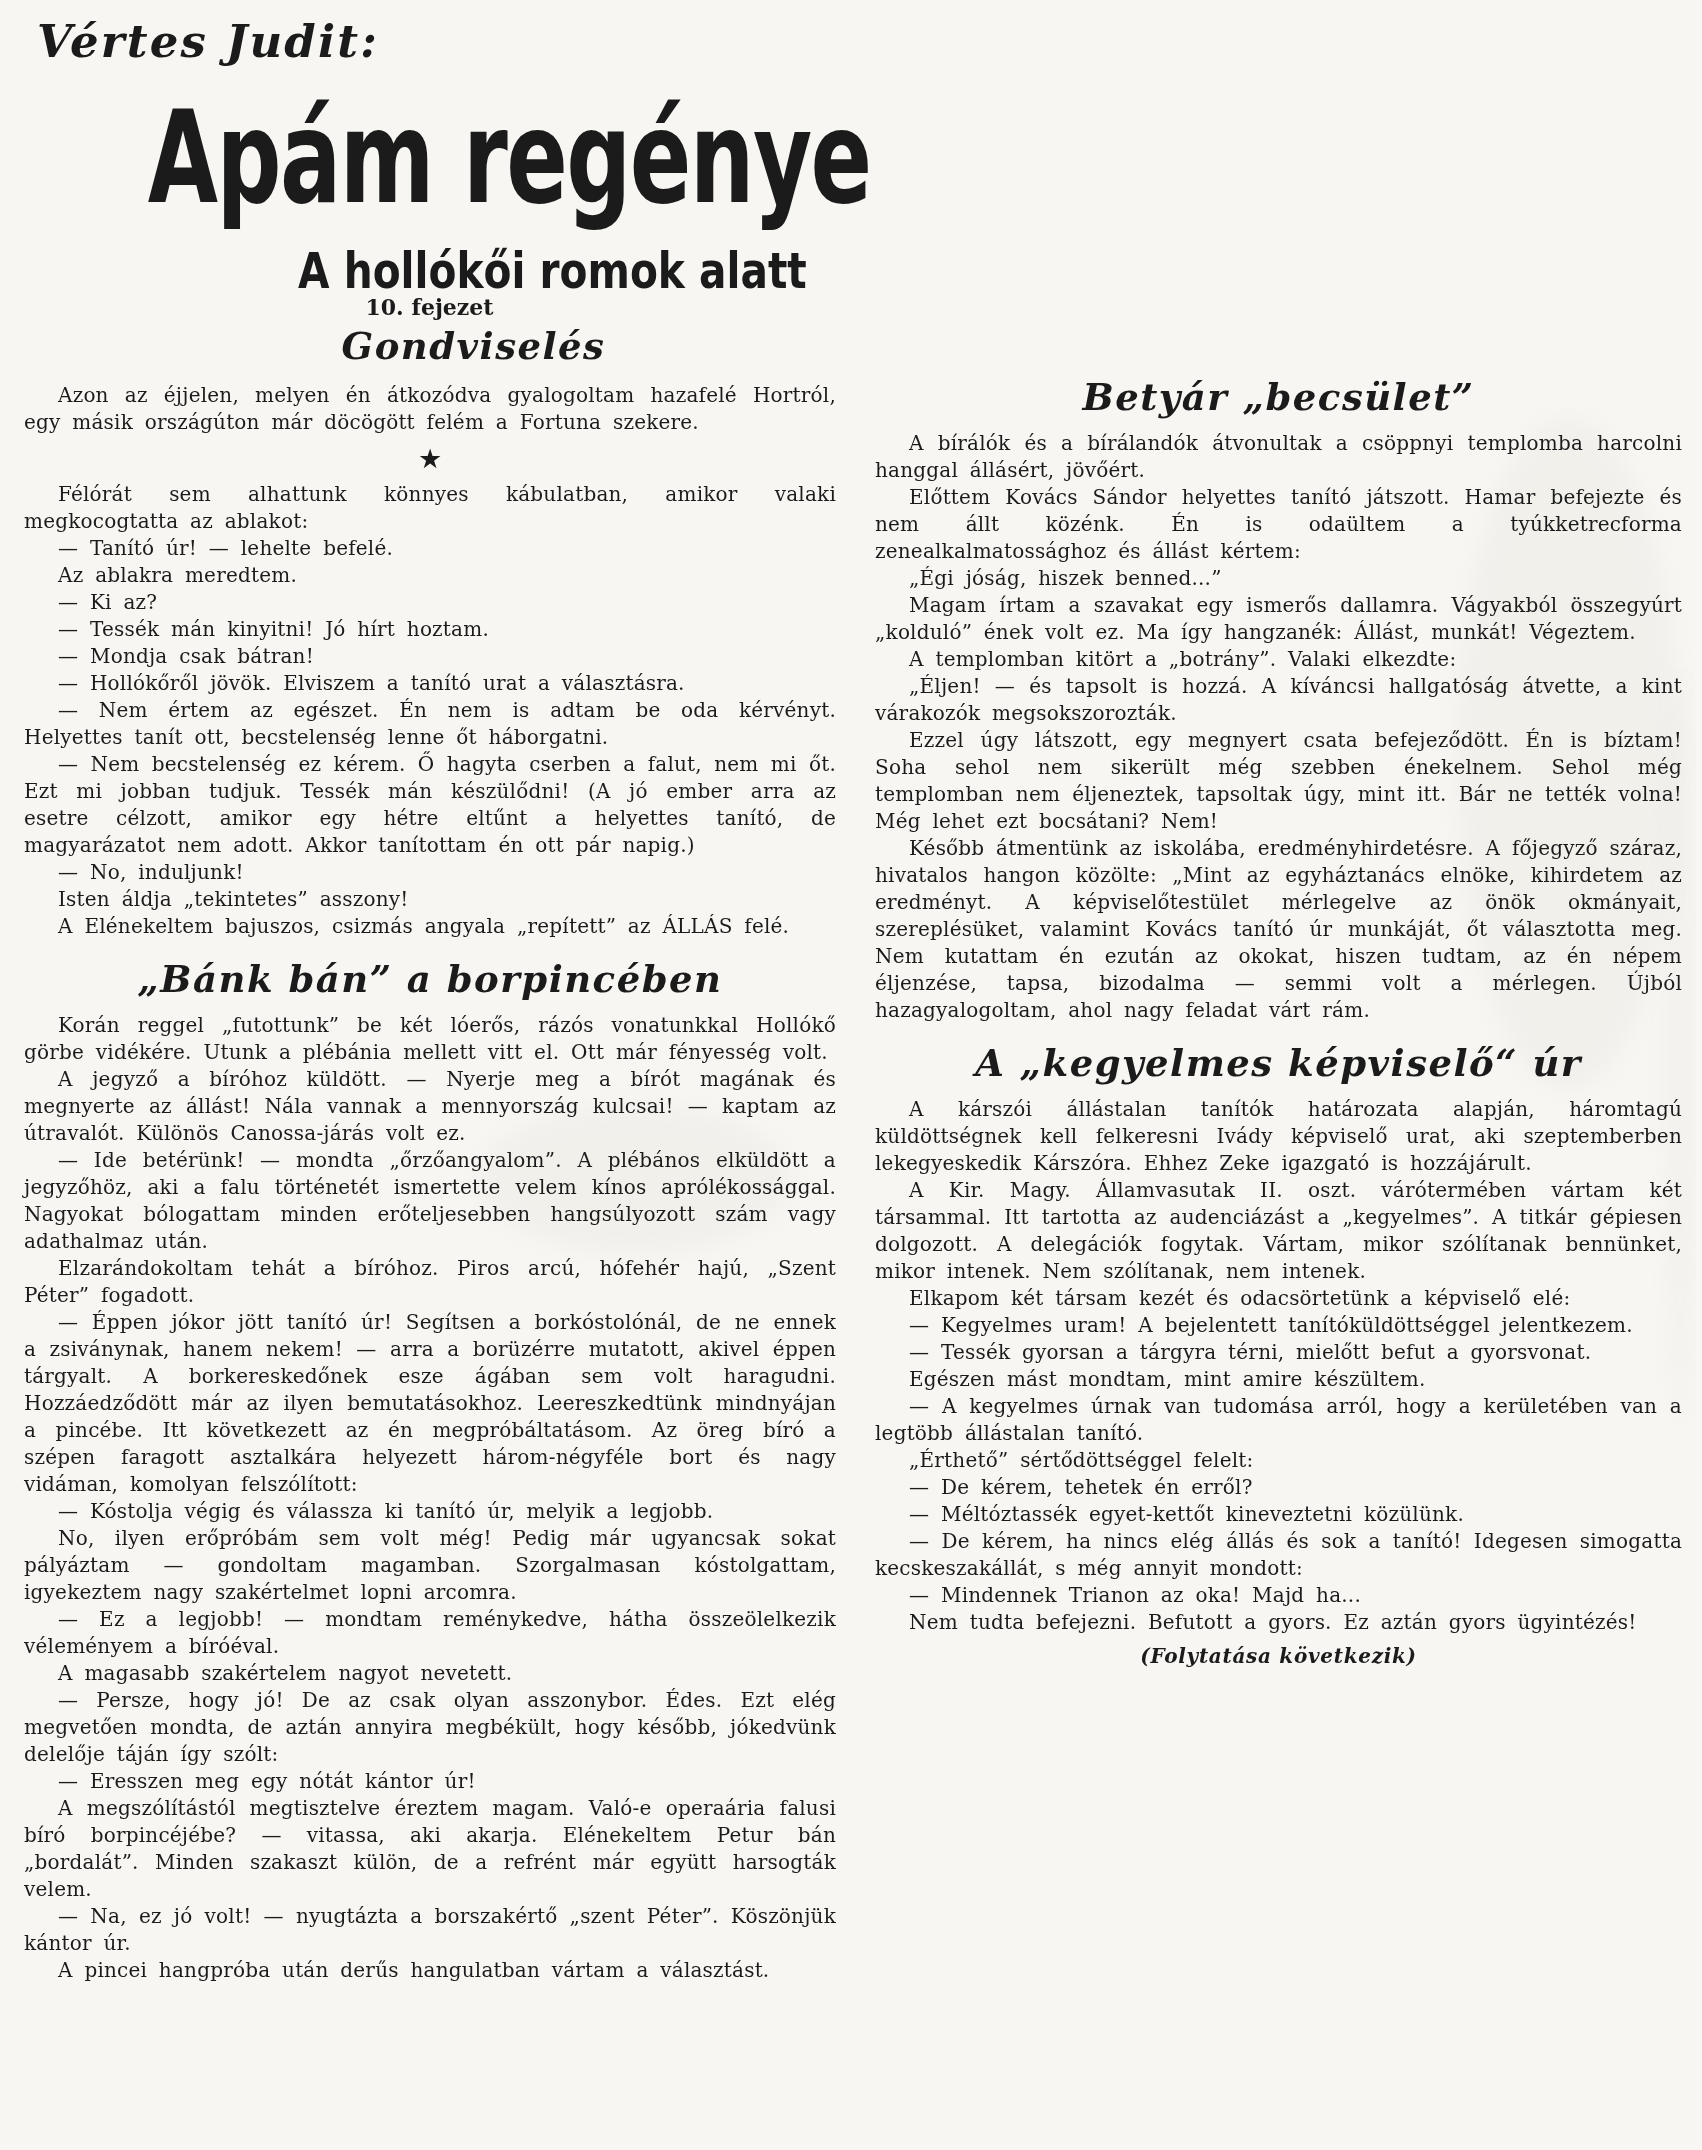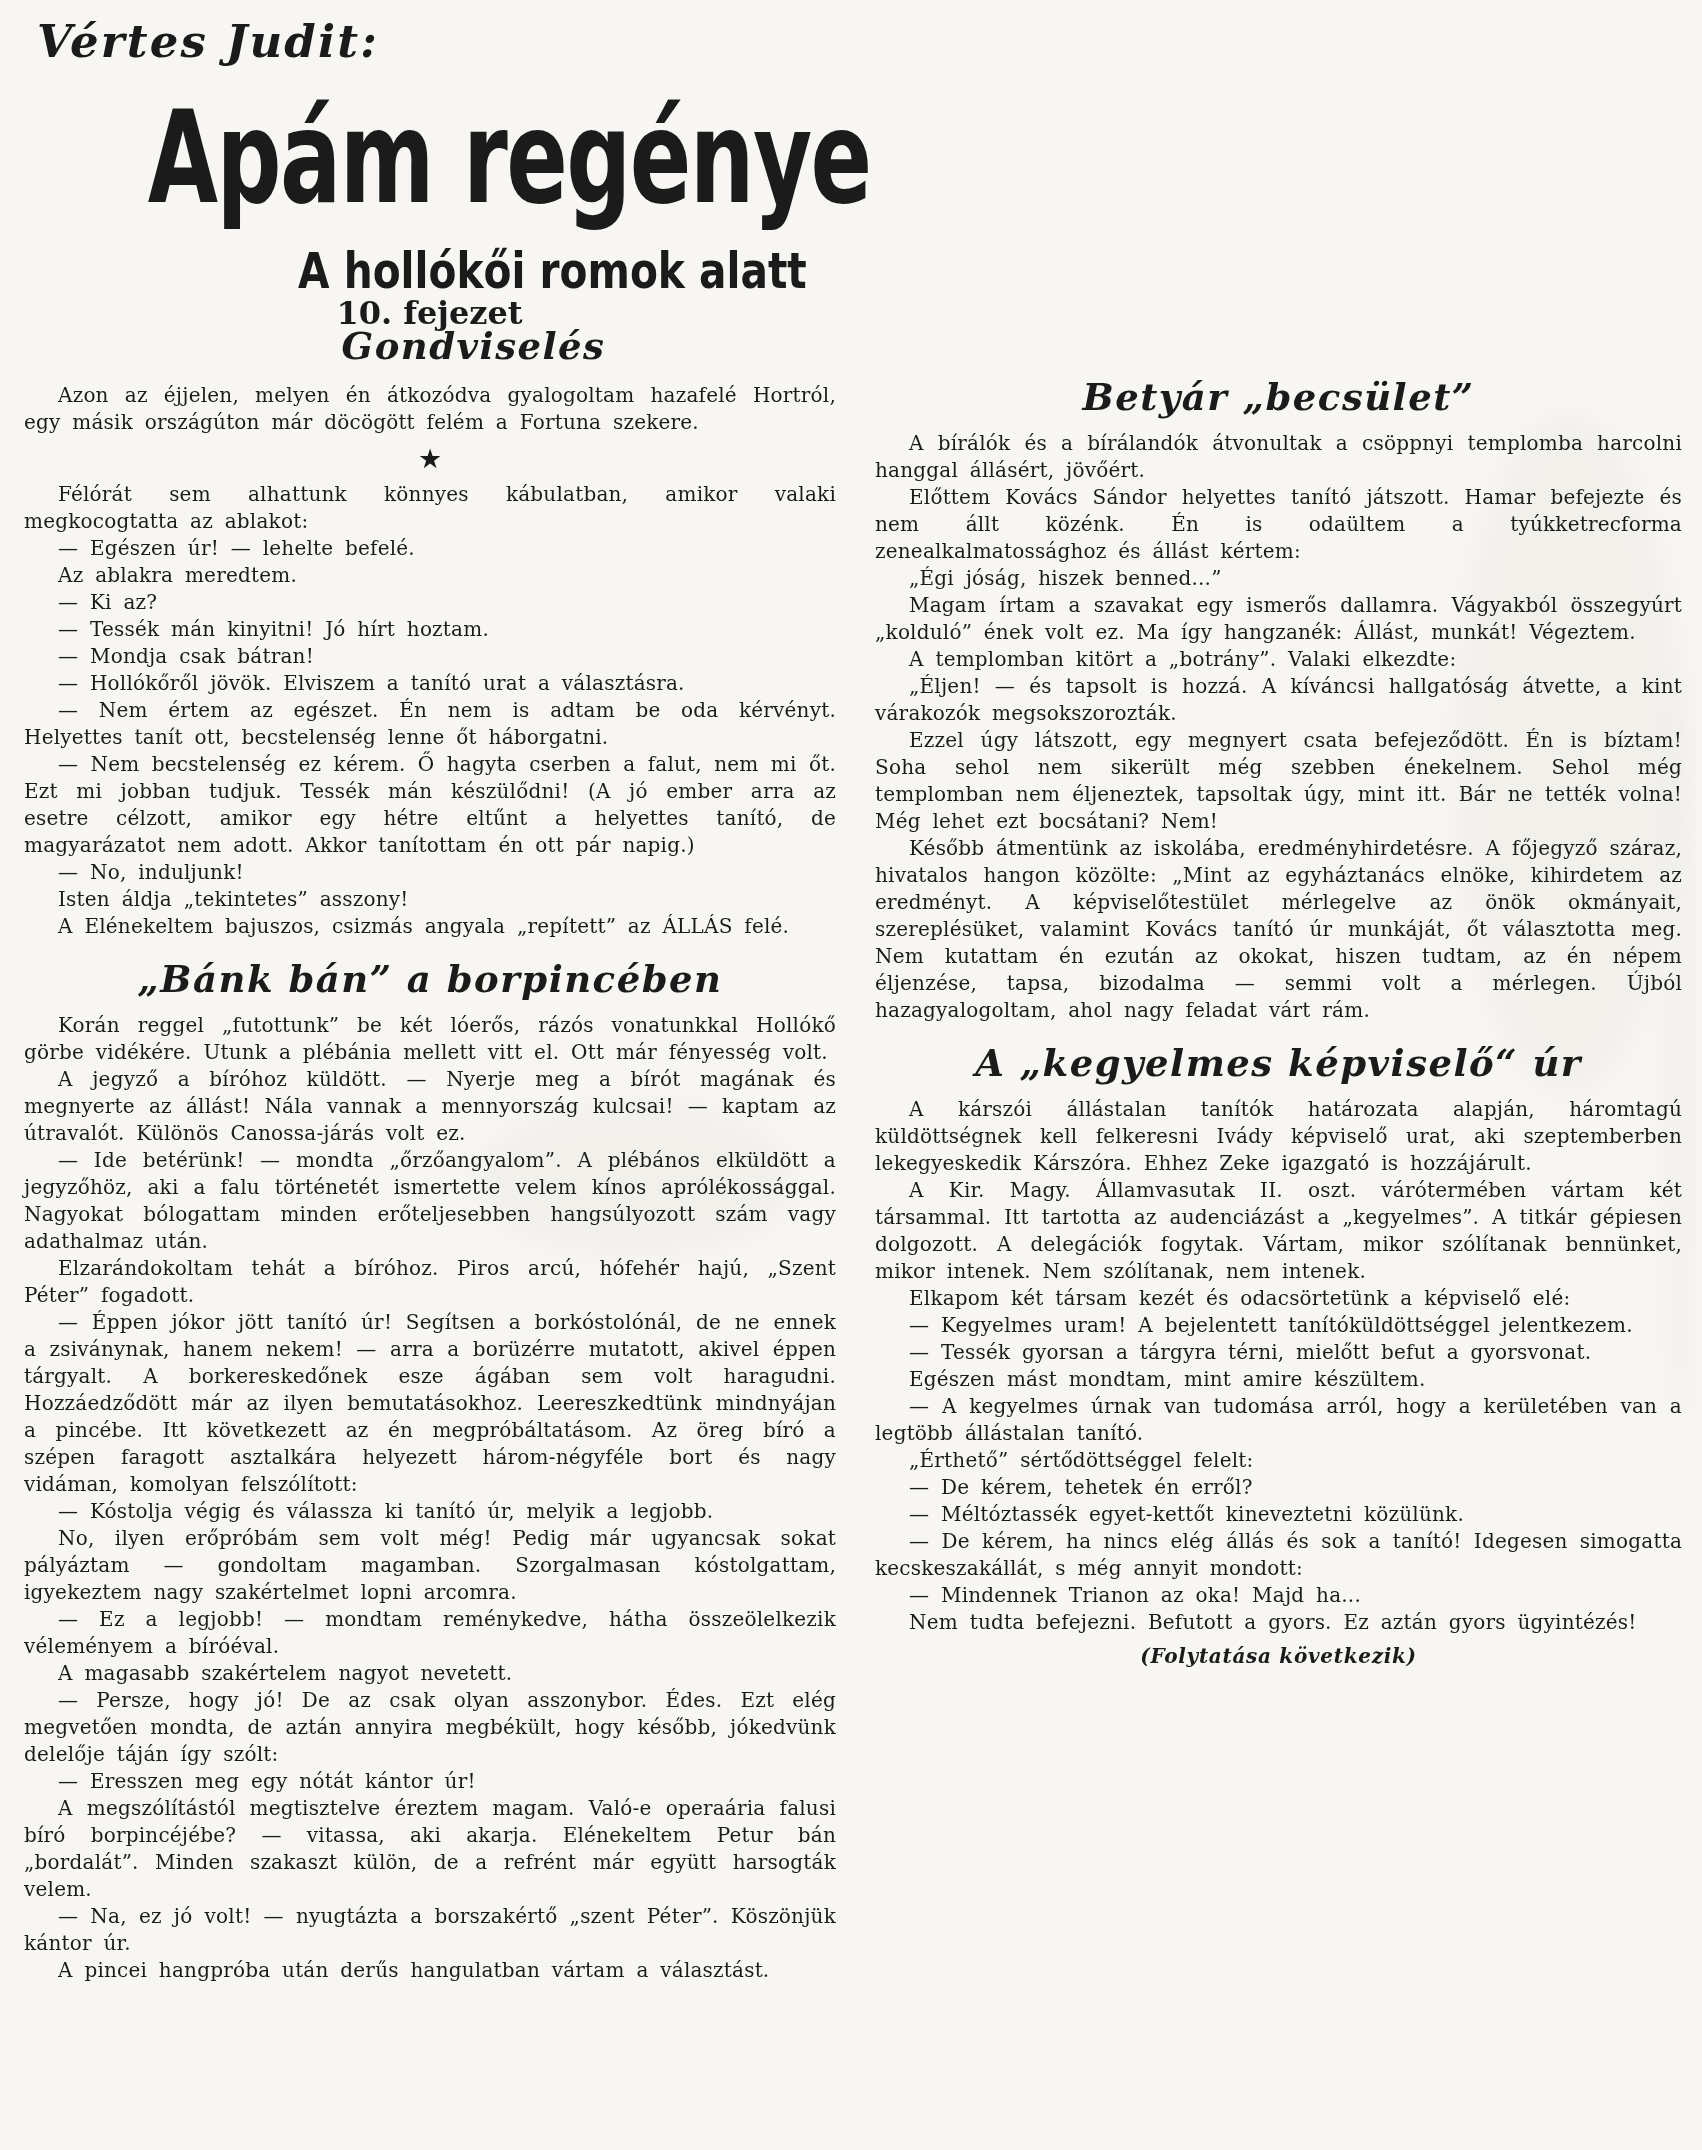--- a/index.html
+++ b/index.html
@@ -32,21 +32,21 @@
   .subtitle-wrap{position:absolute;left:0;top:223px;width:859px;text-align:right;margin-top:24px;}
   .subtitle{
     display:inline-block;
     font-family:"DejaVu Sans", sans-serif;
     font-weight:bold;font-size:49px;line-height:1.0;
     transform:scaleX(.83);transform-origin:50% 50%;
     white-space:nowrap;
   }
   .chapter{
     position:absolute;left:0;top:294px;width:859px;
-    text-align:center;font-weight:bold;font-size:32px;
+    text-align:center;font-weight:bold;font-size:22px;
   }
   .section-head{
     position:absolute;left:0;top:324px;width:859px;
     text-align:center;font-weight:bold;font-style:italic;
     font-size:37px;letter-spacing:1.5px;padding-left:44px;
   }
 
   
   .col{position:absolute;}
   #col-left{left:24px;top:382px;width:812px;}
@@ -105,21 +105,21 @@
   </div>
 
   <div class="chapter">10. fejezet</div>
 
   <div class="section-head">Gondviselés</div>
 
   <div class="col" id="col-left">
       <p class="bp">Azon az éjjelen, melyen én átkozódva gyalogoltam hazafelé Hortról, egy másik országúton már döcögött felém a Fortuna szekere.</p>
       <div class="star">★</div>
       <p class="bp">Félórát sem alhattunk könnyes kábulatban, amikor valaki megkocogtatta az ablakot:</p>
-      <p class="bp">— Egészen úr! — lehelte befelé.</p>
+      <p class="bp">— Tanító úr! — lehelte befelé.</p>
       <p class="bp">Az ablakra meredtem.</p>
       <p class="bp">— Ki az?</p>
       <p class="bp">— Tessék mán kinyitni! Jó hírt hoztam.</p>
       <p class="bp">— Mondja csak bátran!</p>
       <p class="bp">— Hollókőről jövök. Elviszem a tanító urat a választásra.</p>
       <p class="bp">— Nem értem az egészet. Én nem is adtam be oda kérvényt. Helyettes tanít ott, becstelenség lenne őt háborgatni.</p>
       <p class="bp">— Nem becstelenség ez kérem. Ő hagyta cserben a falut, nem mi őt. Ezt mi jobban tudjuk. Tessék mán készülődni! (A jó ember arra az esetre célzott, amikor egy hétre eltűnt a helyettes tanító, de magyarázatot nem adott. Akkor tanítottam én ott pár napig.)</p>
       <p class="bp">— No, induljunk!</p>
       <p class="bp">Isten áldja „tekintetes” asszony!</p>
       <p class="bp">A Elénekeltem bajuszos, csizmás angyala „repített” az ÁLLÁS felé.</p>

